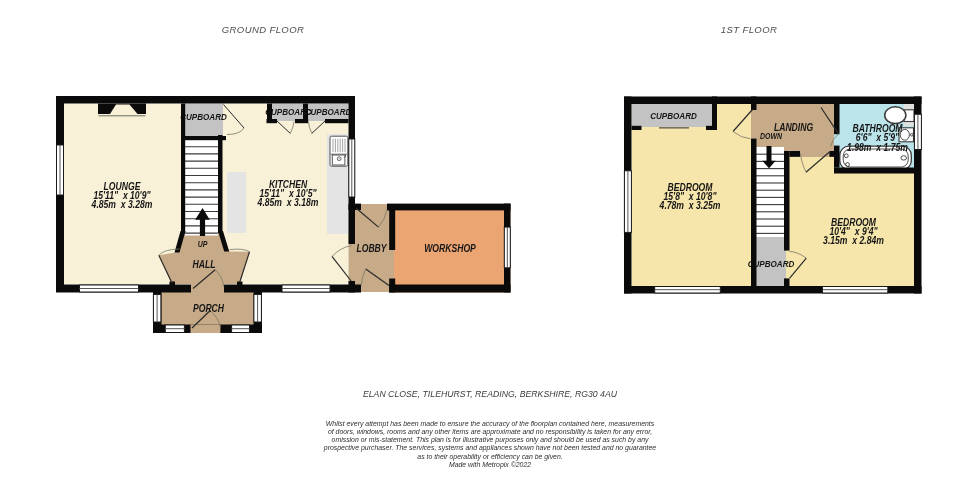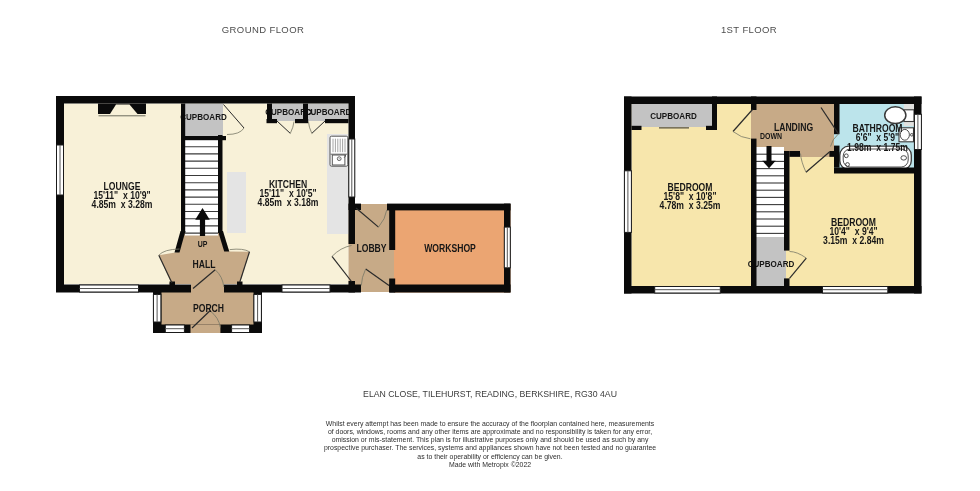--- a/index.html
+++ b/index.html
@@ -1,17 +1,17 @@
 <!DOCTYPE html>
 <html><head>
 <meta charset="utf-8">
 <style>
   html,body{margin:0;padding:0;background:#ffffff;}
   #page{position:relative;width:980px;height:491px;background:#ffffff;overflow:hidden;
-        font-family:"Liberation Sans", sans-serif;}
+        font-family:"Liberation Sans", sans-serif;font-style:italic;}
   svg{position:absolute;left:0;top:0;}
   text{font-family:"Liberation Sans", sans-serif;}
   .rl{font-weight:bold;font-size:10.5px;fill:#161616;}
   .sm{font-weight:bold;font-size:8.5px;fill:#161616;}
   .tt{font-size:9.5px;fill:#4d4d4d;letter-spacing:0.4px;}
 </style>
 </head>
 <body>
 <div id="page">
 <svg width="980" height="491" viewBox="0 0 980 491">

